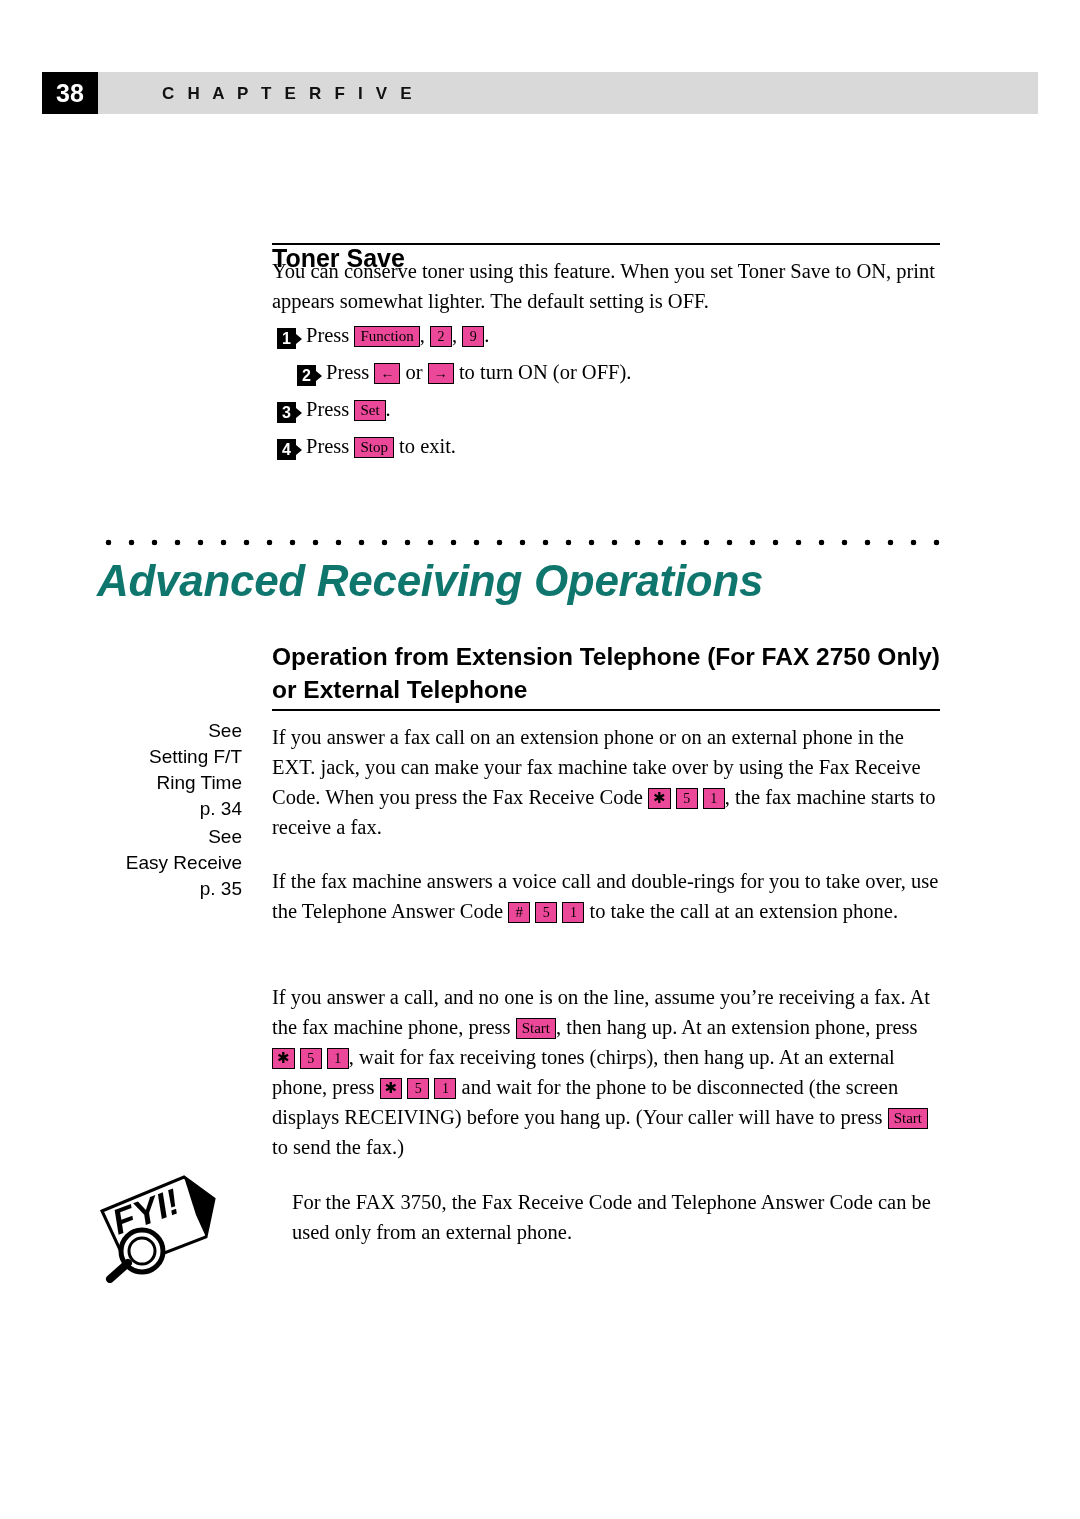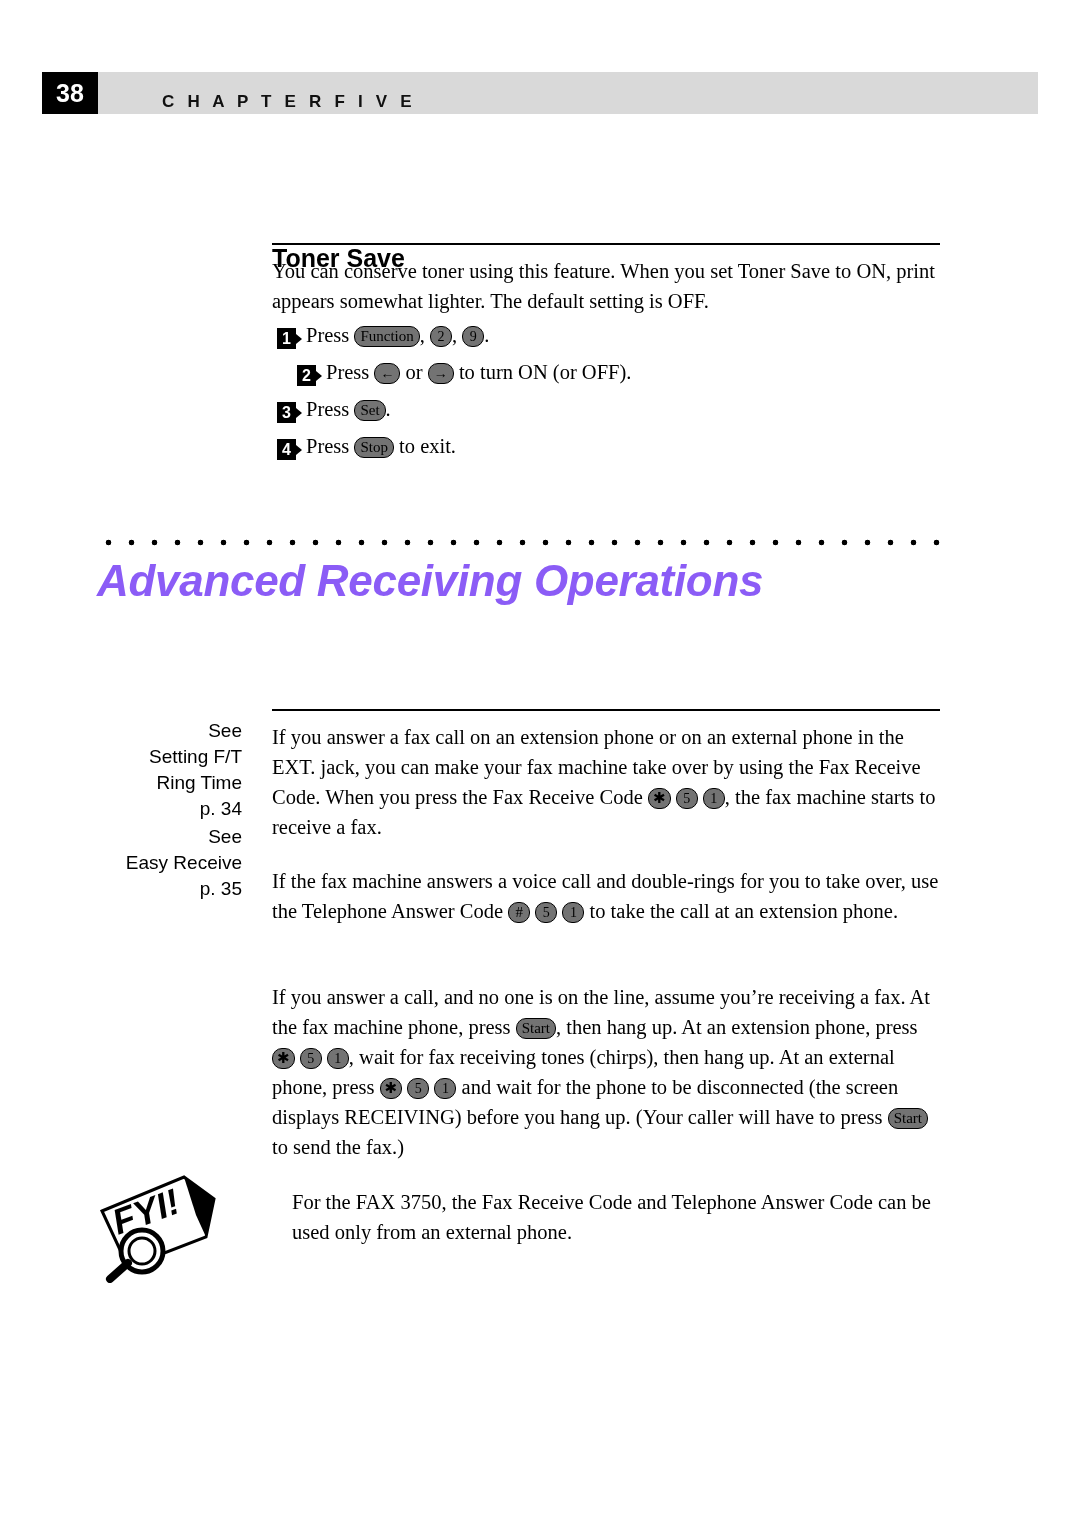--- a/index.html
+++ b/index.html
@@ -57,21 +57,20 @@
     position: absolute;
     left: 120px;
     top: 0;
     height: 42px;
     line-height: 44px;
     font-family: "Liberation Sans", sans-serif;
     font-weight: bold;
     font-size: 17px;
     letter-spacing: 4.2px;
     color: #111;
-    margin-top: 8px;
   }
 
   
   .h2 {
     position: absolute;
     font-family: "Liberation Sans", sans-serif;
     font-weight: bold;
     font-size: 25px;
     color: #000;
     margin-top: 36px;
@@ -123,27 +122,27 @@
     height: 0;
     border-top: 5px solid transparent;
     border-bottom: 5px solid transparent;
     border-left: 6px solid #000;
   }
 
   
   .key {
     display: inline-block;
     border: 1.3px solid #000;
-    border-radius: 10px;
+    border-radius: 0;
     padding: 0 5px;
     font-family: "Liberation Serif", serif;
     font-size: 15px;
     line-height: 19px;
     vertical-align: 1px;
-    background: #737373;
+    background: #ec4899;
     white-space: nowrap;
   }
   .key.num {
     padding: 0 4px;
     min-width: 12px;
     text-align: center;
     font-size: 14px;
   }
   .key.sym {
     padding: 0 4px;
@@ -172,21 +171,21 @@
   
   .big-title {
     position: absolute;
     left: 97px;
     top: 556px;
     font-family: "Liberation Sans", sans-serif;
     font-weight: bold;
     font-style: italic;
     font-size: 44px;
     letter-spacing: -0.3px;
-    color: #8b5cf6;
+    color: #0f766e;
   }
 
   
   .h3 {
     position: absolute;
     left: 272px;
     top: 640px;
     width: 672px;
     font-family: "Liberation Sans", sans-serif;
     font-weight: bold;
@@ -254,20 +253,22 @@
 <div class="step" style="left:277px; top:432px;">
   <span class="step-num">4</span><span>Press</span>
   <span class="key">Stop</span>
   <span>to exit.</span>
 </div>
 
 <div class="dotted-rule"></div>
 <div class="big-title">Advanced Receiving Operations</div>
 
 <div class="h3">
+  <div>Operation from Extension Telephone (For FAX 2750 Only)</div>
+  <div>or External Telephone</div>
 </div>
 <div class="h2-rule" style="left:272px; top:709px; width:668px;"></div>
 
 <div class="margin-note" style="top:718px;">
   <div>See</div>
   <div>Setting F/T</div>
   <div>Ring Time</div>
   <div>p. 34</div>
 </div>
 

